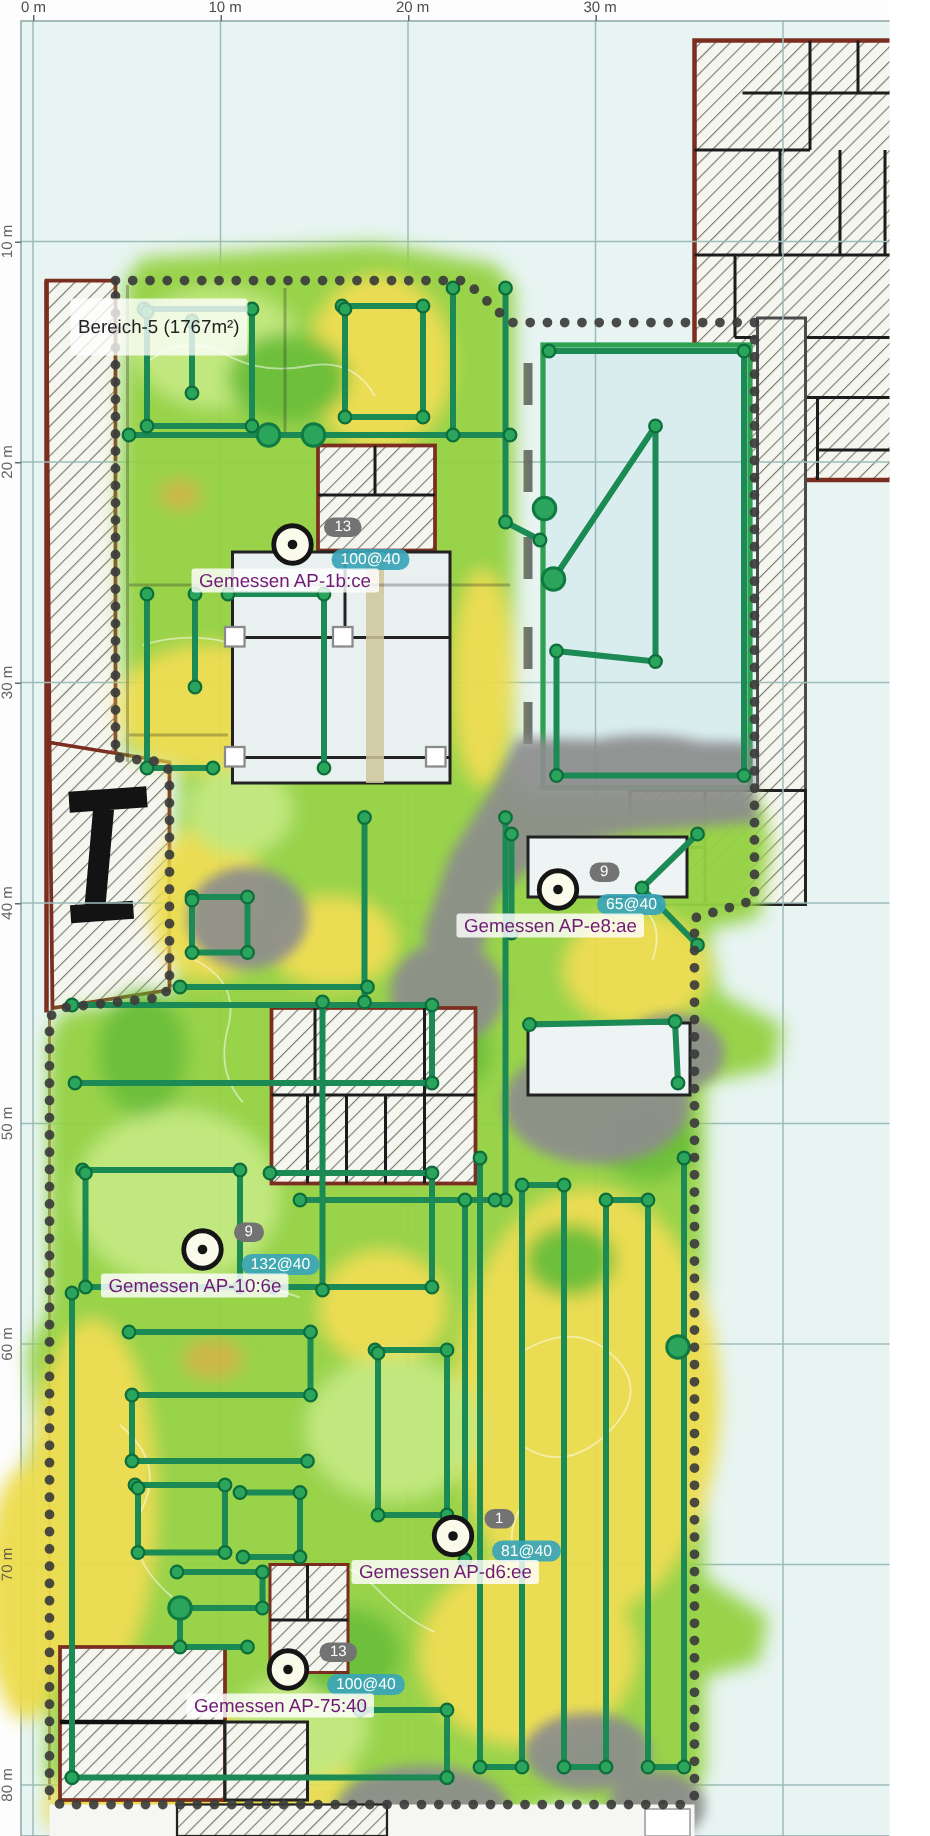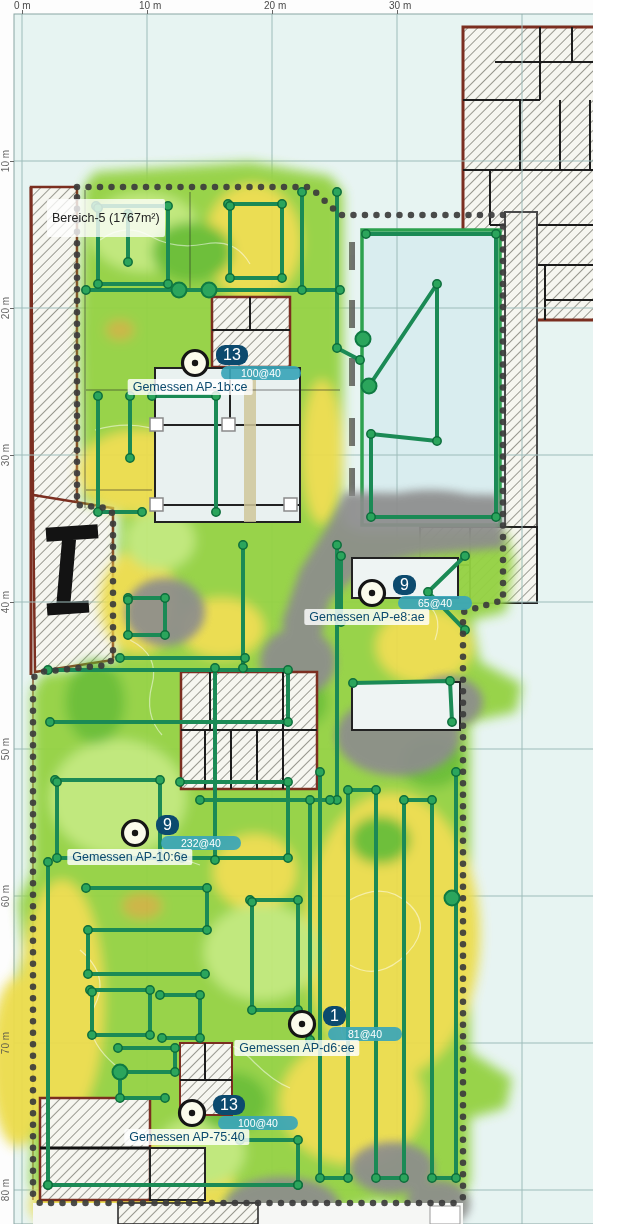--- a/index.html
+++ b/index.html
@@ -12,26 +12,26 @@
   .rl-label{position:absolute;left:-9px;width:32px;height:14px;text-align:center;
     font-size:10px;color:#4a4a4a;z-index:4;transform:rotate(-90deg);opacity:.85;white-space:nowrap;}
   .tick-t{position:absolute;top:10px;width:1px;height:4px;background:#666;z-index:4;}
   .tick-l{position:absolute;left:10px;width:4px;height:1px;background:#666;z-index:4;}
   svg#map{position:absolute;left:0;top:0;z-index:2;}
   
   .area-tag{position:absolute;left:36px;top:199px;z-index:5;background:rgba(255,255,255,.78);
     color:#222;font-size:12.5px;padding:12px 5px;border-radius:2px;white-space:nowrap;margin-left:11px;}
   
   .ap{position:absolute;z-index:5;width:0;height:0;}
-  .ap-badge{position:absolute;left:21px;top:-18px;background:#0c4a6e;color:#fff;
-    font-size:16px;padding:1px 7px;border-radius:9px;white-space:nowrap;}
+  .ap-badge{position:absolute;left:21px;top:-18px;background:#737373;color:#fff;
+    font-size:10px;padding:1px 7px;border-radius:9px;white-space:nowrap;}
   .ap-value{position:absolute;left:26px;top:3px;background:rgba(58,165,184,.92);color:#fff;
-    font-size:10.5px;padding:1px 20px;border-radius:8px;white-space:nowrap;}
+    font-size:10.5px;padding:1px 6px;border-radius:8px;white-space:nowrap;}
   .ap-name{position:absolute;left:0;top:16px;transform:translateX(-54%);
-    background:rgba(255,255,255,.82);color:#0c4a6e;font-size:12.5px;padding:1px 5px;
+    background:rgba(255,255,255,.82);color:#701a75;font-size:12.5px;padding:1px 5px;
     border-radius:2px;white-space:nowrap;}
 </style>
 </head>
 <body>
 
 <div id="viewport">
 
   <div class="ruler-top"></div>
   <div class="ruler-left"></div>
 
@@ -457,21 +457,21 @@
     <div class="ap-value">100@40</div>
     <div class="ap-name">Gemessen AP-1b:ce</div>
   </div>
   <div class="ap" style="left:372px;top:593px">
     <div class="ap-badge">9</div>
     <div class="ap-value">65@40</div>
     <div class="ap-name">Gemessen AP-e8:ae</div>
   </div>
   <div class="ap" style="left:135px;top:833px">
     <div class="ap-badge">9</div>
-    <div class="ap-value">232@40</div>
+    <div class="ap-value">132@40</div>
     <div class="ap-name">Gemessen AP-10:6e</div>
   </div>
   <div class="ap" style="left:302px;top:1024px">
     <div class="ap-badge">1</div>
     <div class="ap-value">81@40</div>
     <div class="ap-name">Gemessen AP-d6:ee</div>
   </div>
   <div class="ap" style="left:192px;top:1113px">
     <div class="ap-badge">13</div>
     <div class="ap-value">100@40</div>

